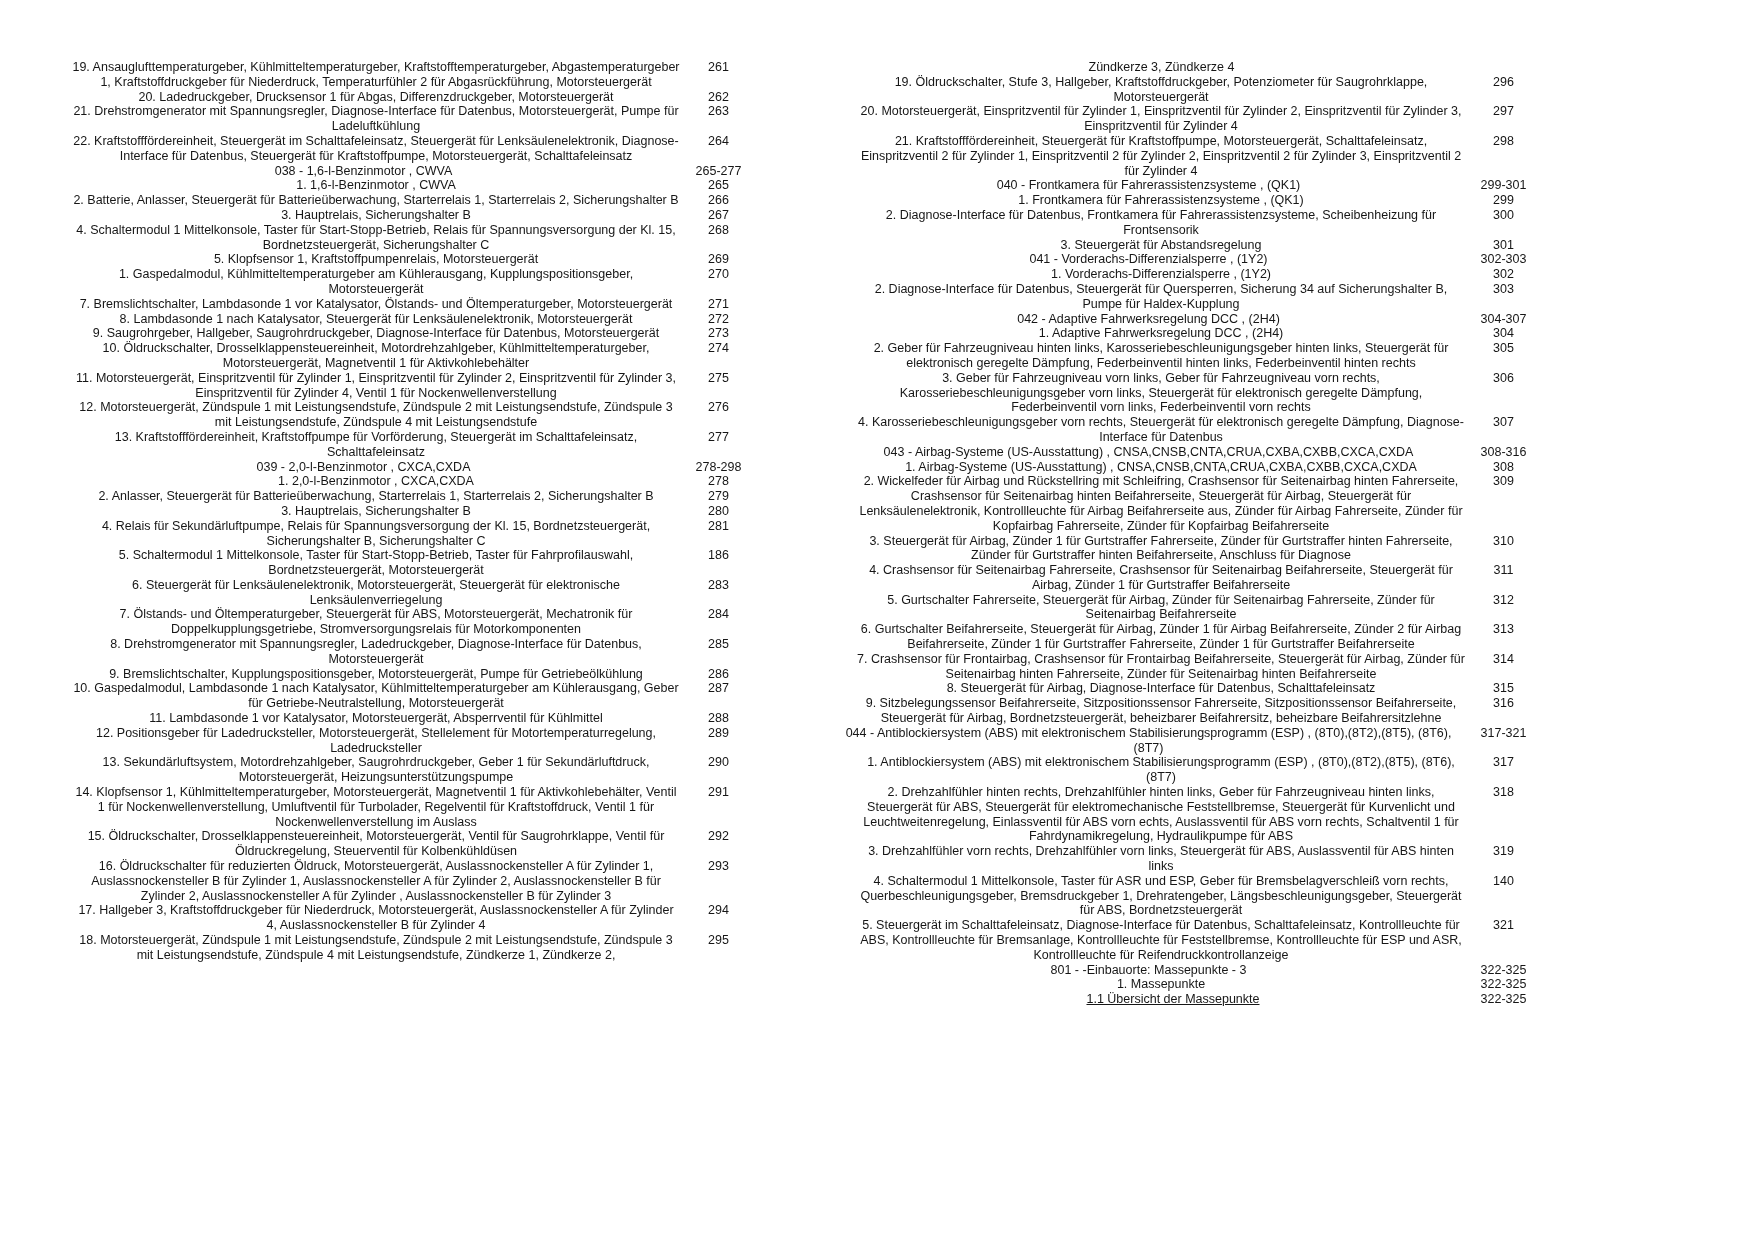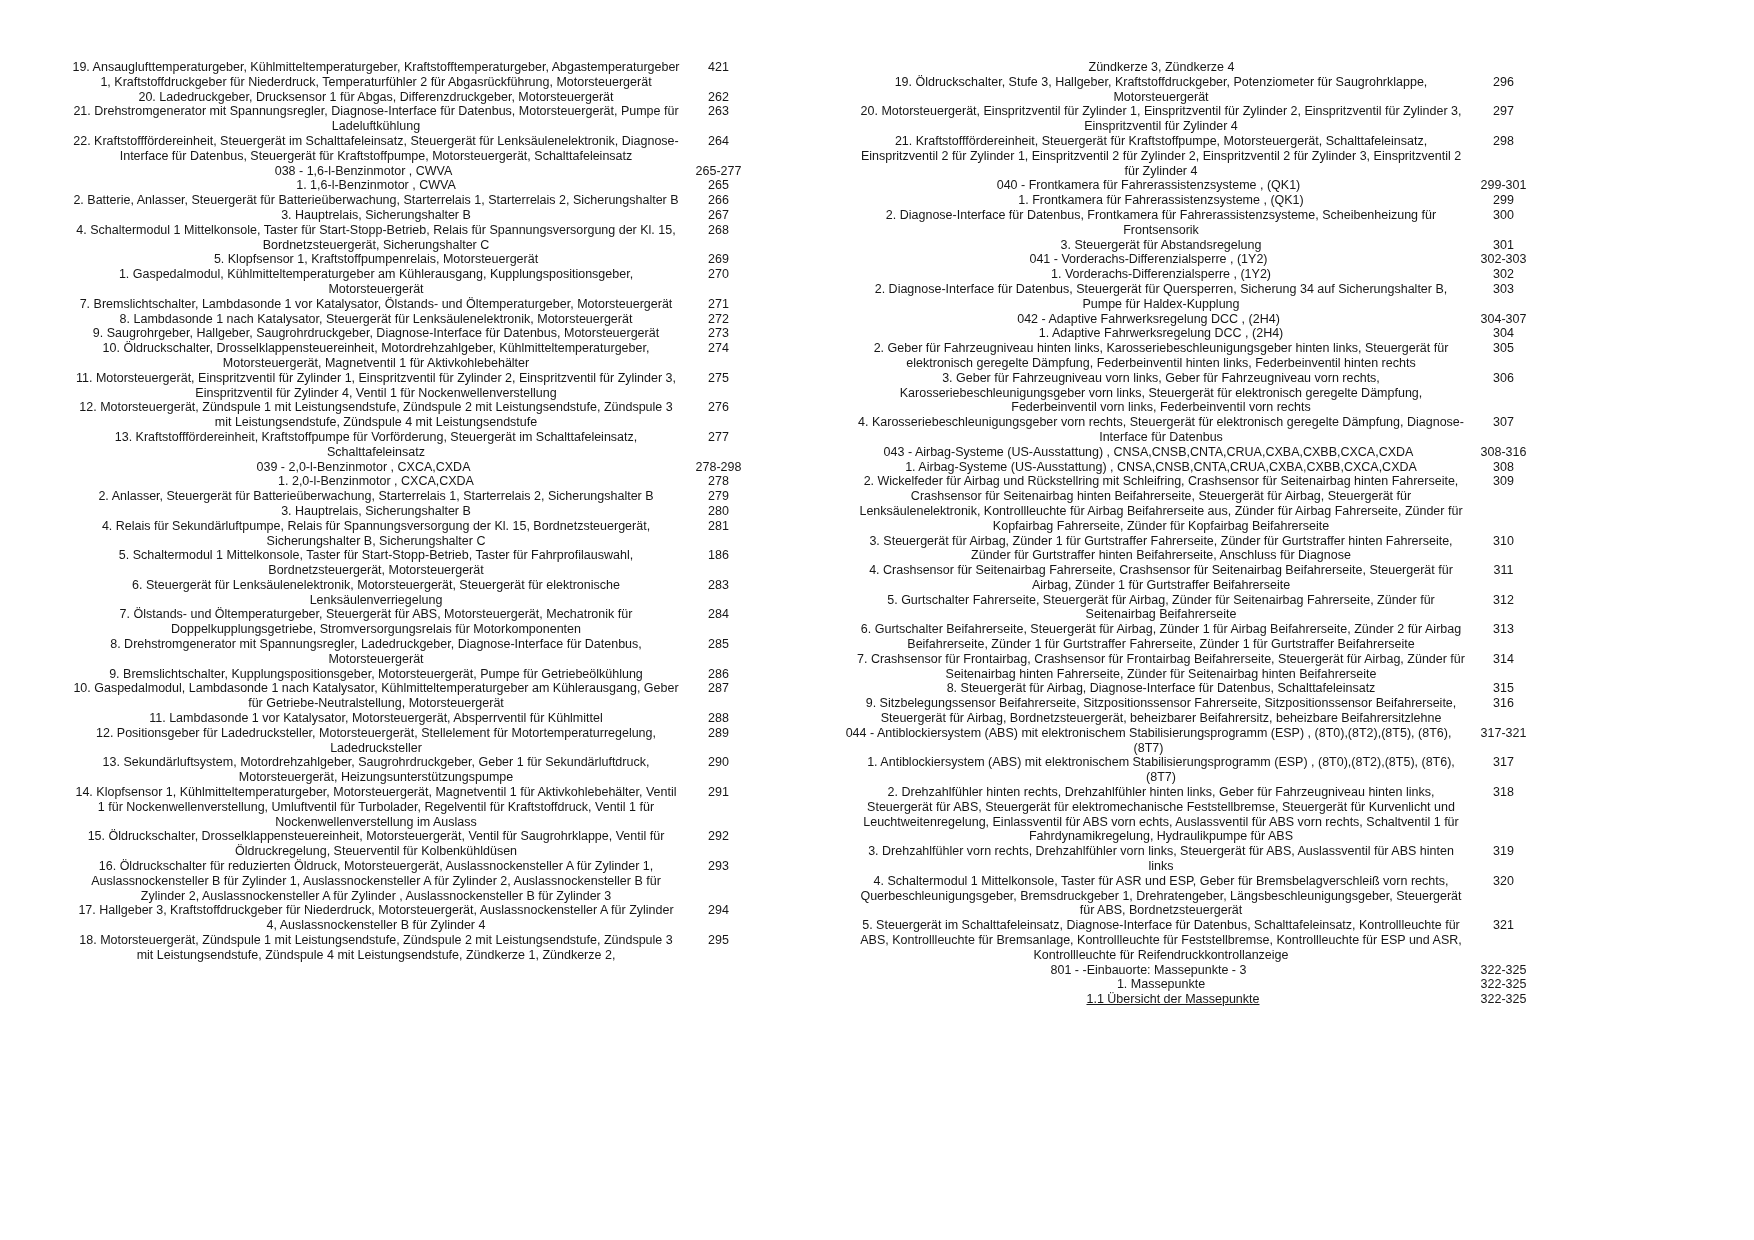--- a/index.html
+++ b/index.html
@@ -21,21 +21,21 @@
   .level-continuation .entry-text { padding-left:26px; }
   .level-subitem .entry-text { padding-left:49px;text-decoration:underline; }
 </style>
 </head>
 <body>
 
 <div class="page">
   <div class="column" id="col-0">
       <div class="entry level-item">
     <div class="entry-text">19. Ansauglufttemperaturgeber, Kühlmitteltemperaturgeber, Kraftstofftemperaturgeber, Abgastemperaturgeber 1, Kraftstoffdruckgeber für Niederdruck, Temperaturfühler 2 für Abgasrückführung, Motorsteuergerät</div>
-    <div class="entry-page">421</div>
+    <div class="entry-page">261</div>
   </div>
       <div class="entry level-item">
     <div class="entry-text">20. Ladedruckgeber, Drucksensor 1 für Abgas, Differenzdruckgeber, Motorsteuergerät</div>
     <div class="entry-page">262</div>
   </div>
       <div class="entry level-item">
     <div class="entry-text">21. Drehstromgenerator mit Spannungsregler, Diagnose-Interface für Datenbus, Motorsteuergerät, Pumpe für Ladeluftkühlung</div>
     <div class="entry-page">263</div>
   </div>
       <div class="entry level-item">
@@ -291,21 +291,21 @@
       <div class="entry level-item">
     <div class="entry-text">2. Drehzahlfühler hinten rechts, Drehzahlfühler hinten links, Geber für Fahrzeugniveau hinten links, Steuergerät für ABS, Steuergerät für elektromechanische Feststellbremse, Steuergerät für Kurvenlicht und Leuchtweitenregelung, Einlassventil für ABS vorn  echts, Auslassventil für ABS vorn rechts, Schaltventil 1 für Fahrdynamikregelung, Hydraulikpumpe für ABS</div>
     <div class="entry-page">318</div>
   </div>
       <div class="entry level-item">
     <div class="entry-text">3. Drehzahlfühler vorn rechts, Drehzahlfühler vorn links, Steuergerät für ABS, Auslassventil für ABS hinten links</div>
     <div class="entry-page">319</div>
   </div>
       <div class="entry level-item">
     <div class="entry-text">4. Schaltermodul 1 Mittelkonsole, Taster für ASR und ESP, Geber für Bremsbelagverschleiß vorn rechts, Querbeschleunigungsgeber, Bremsdruckgeber 1, Drehratengeber, Längsbeschleunigungsgeber, Steuergerät für ABS, Bordnetzsteuergerät</div>
-    <div class="entry-page">320</div>
+    <div class="entry-page">140</div>
   </div>
       <div class="entry level-item">
     <div class="entry-text">5. Steuergerät im Schalttafeleinsatz, Diagnose-Interface für Datenbus, Schalttafeleinsatz, Kontrollleuchte für ABS, Kontrollleuchte für Bremsanlage, Kontrollleuchte für Feststellbremse, Kontrollleuchte für ESP und ASR, Kontrollleuchte für Reifendruckkontrollanzeige</div>
     <div class="entry-page">321</div>
   </div>
       <div class="entry level-section">
     <div class="entry-text">801 - -Einbauorte: Massepunkte - 3</div>
     <div class="entry-page">322-325</div>
   </div>
       <div class="entry level-item">

